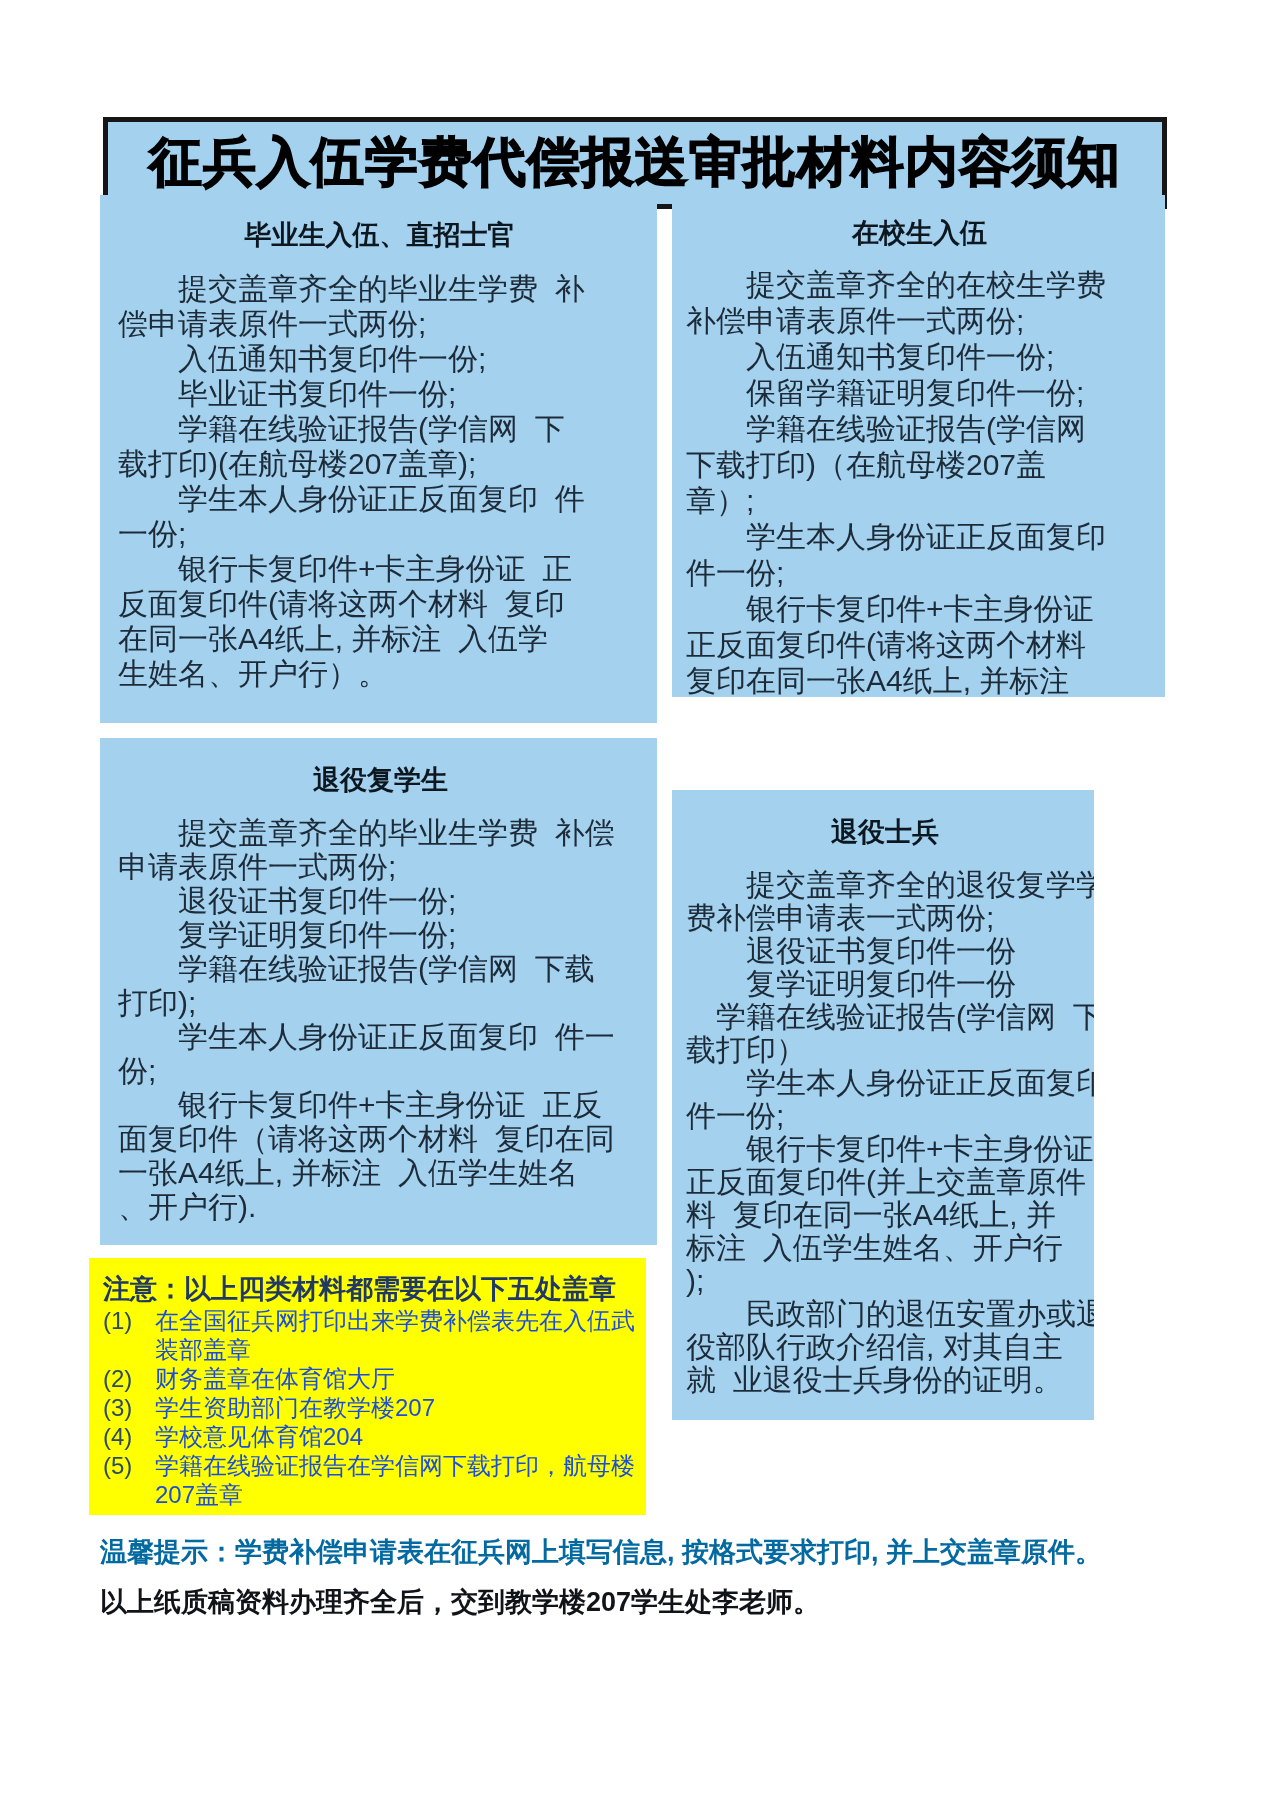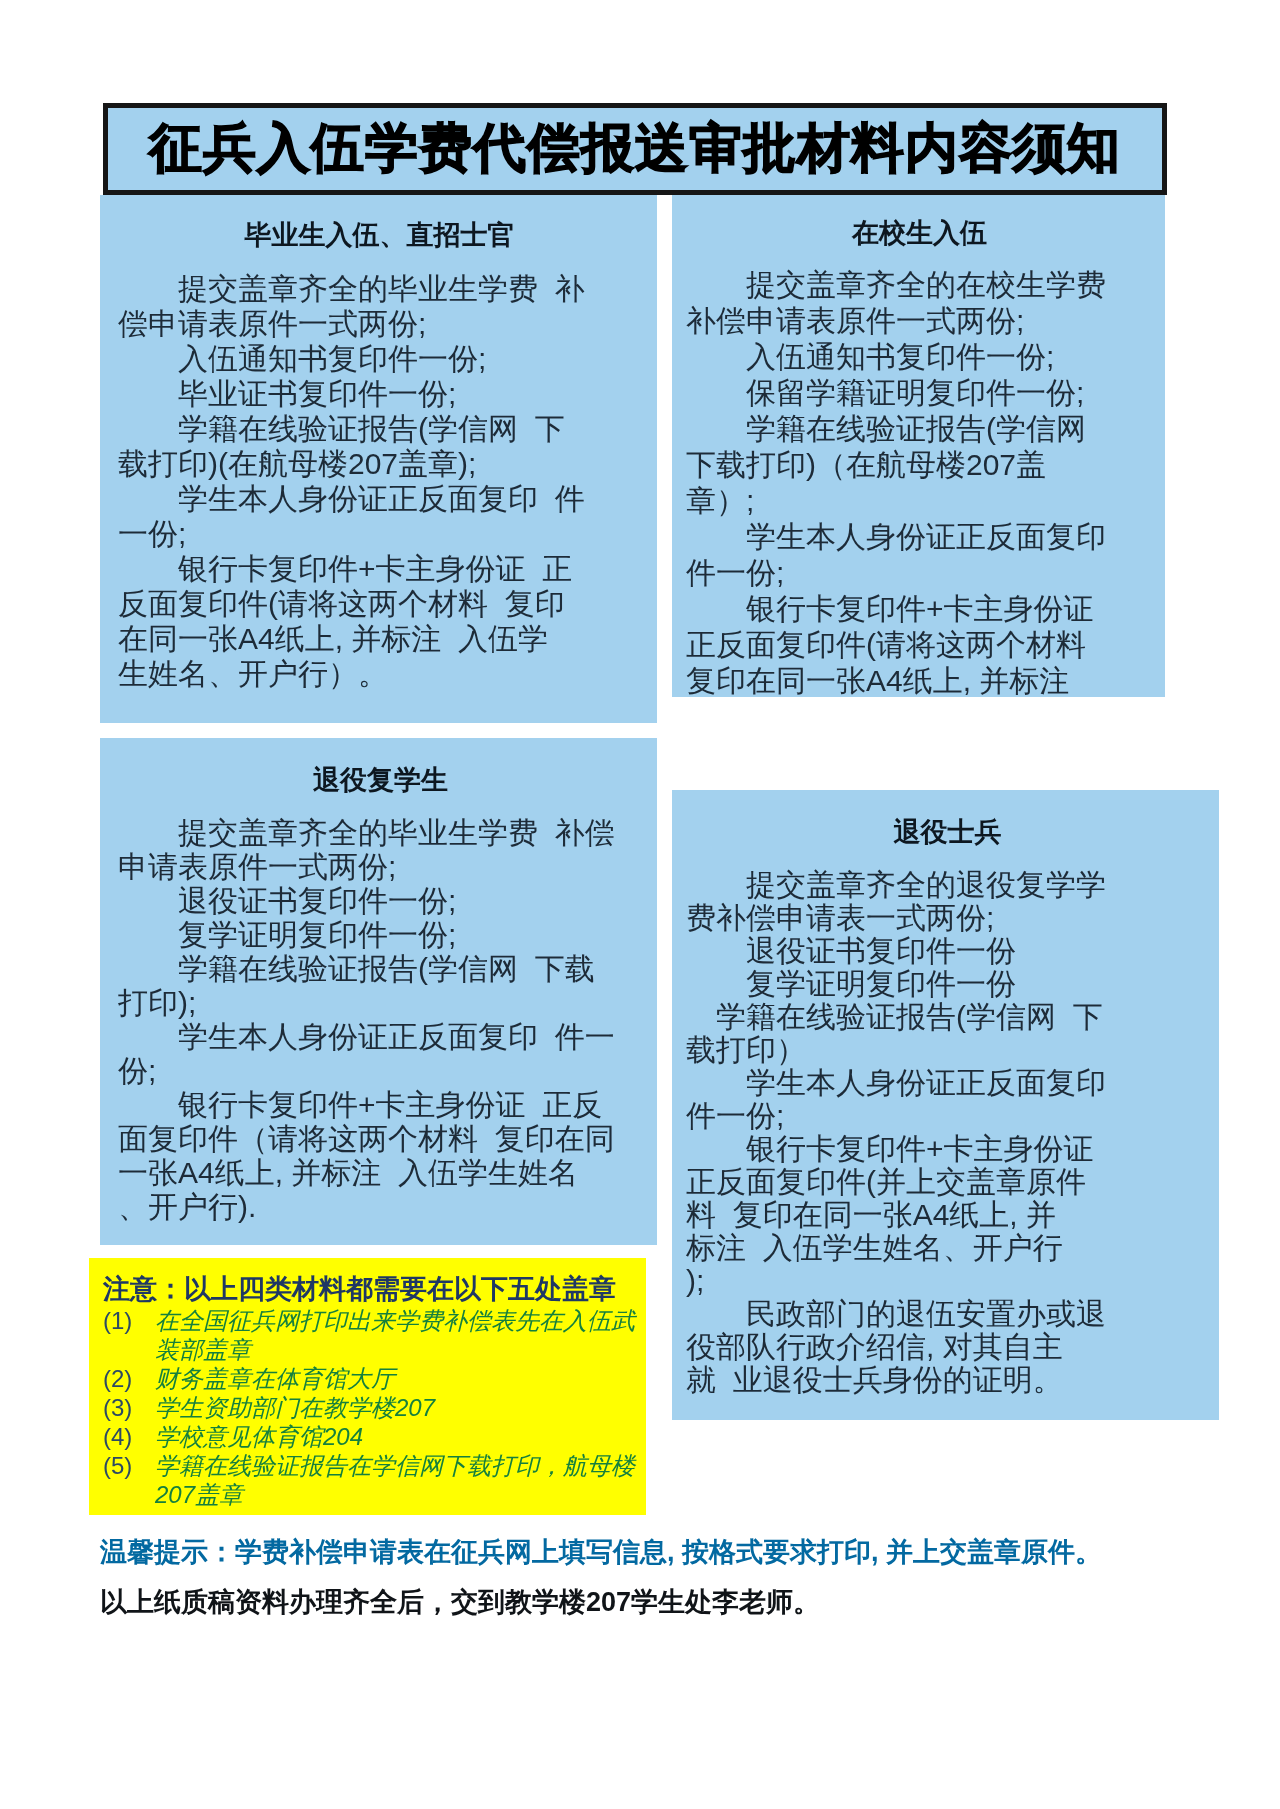--- a/index.html
+++ b/index.html
@@ -5,21 +5,21 @@
   html,body{margin:0;padding:0;}
   body{
     width:1280px;height:1809px;position:relative;background:#ffffff;
     font-family:"Liberation Sans","DejaVu Sans",sans-serif;
     -webkit-font-smoothing:antialiased;
   }
   .page{position:absolute;left:0;top:0;width:1280px;height:1809px;background:#ffffff;overflow:hidden;}
 
   
   .banner{
-    position:absolute;left:103px;top:103px;width:1064px;height:92px;
+    position:absolute;left:103px;top:117px;width:1064px;height:92px;
     box-sizing:border-box;border:5px solid #161616;background:#a3d1ee;
     display:flex;align-items:center;justify-content:center;
   }
   .banner .title{
     font-size:53px;font-weight:900;color:#000;letter-spacing:1px;
     -webkit-text-stroke:1.4px #000;white-space:nowrap;
   }
 
   
   .box{
@@ -37,38 +37,38 @@
   #box-graduate .ln{line-height:35px;}
 
   #box-enrolled{left:672px;top:195px;width:493px;height:502px;padding:18px 12px 0 14px;}
   #box-enrolled .hd{margin-bottom:14px;}
   #box-enrolled .ln{line-height:36px;}
 
   #box-returned{left:100px;top:738px;width:557px;height:507px;padding:22px 14px 0 18px;}
   #box-returned .hd{margin-bottom:16px;font-family:Liberation Serif, serif;}
   #box-returned .ln{line-height:34px;}
 
-  #box-veteran{left:672px;top:790px;width:547px;height:630px;padding:22px 10px 0 14px;}
+  #box-veteran{left:672px;top:790px;width:422px;height:630px;padding:22px 10px 0 14px;}
   #box-veteran .hd{margin-bottom:16px;}
   #box-veteran .ln{line-height:33px;}
 
   
   .notice{
     position:absolute;left:89px;top:1258px;width:557px;height:257px;
     background:#ffff00;box-sizing:border-box;padding:14px 10px 0 14px;overflow:hidden;
   }
   .notice .nhd{
     color:#1f3864;font-weight:bold;font-size:27px;line-height:34px;white-space:pre;
   }
   .notice .item{display:flex;}
   .notice .num{
     width:52px;flex:0 0 52px;color:#2c4a63;font-size:24px;line-height:29px;
   }
   .notice .itxt{
-    color:#15803d;font-size:24px;line-height:29px;white-space:pre;font-style:italic;
+    color:#1d4ed8;font-size:24px;line-height:29px;white-space:pre;
   }
 
   
   .footer-tip{
     position:absolute;left:100px;top:1534px;width:1080px;
     color:#0369a1;font-size:27px;font-weight:600;white-space:pre;
   }
   .footer-line2{
     position:absolute;left:100px;top:1584px;width:1080px;
     color:#101418;font-size:27px;font-weight:600;white-space:pre;

